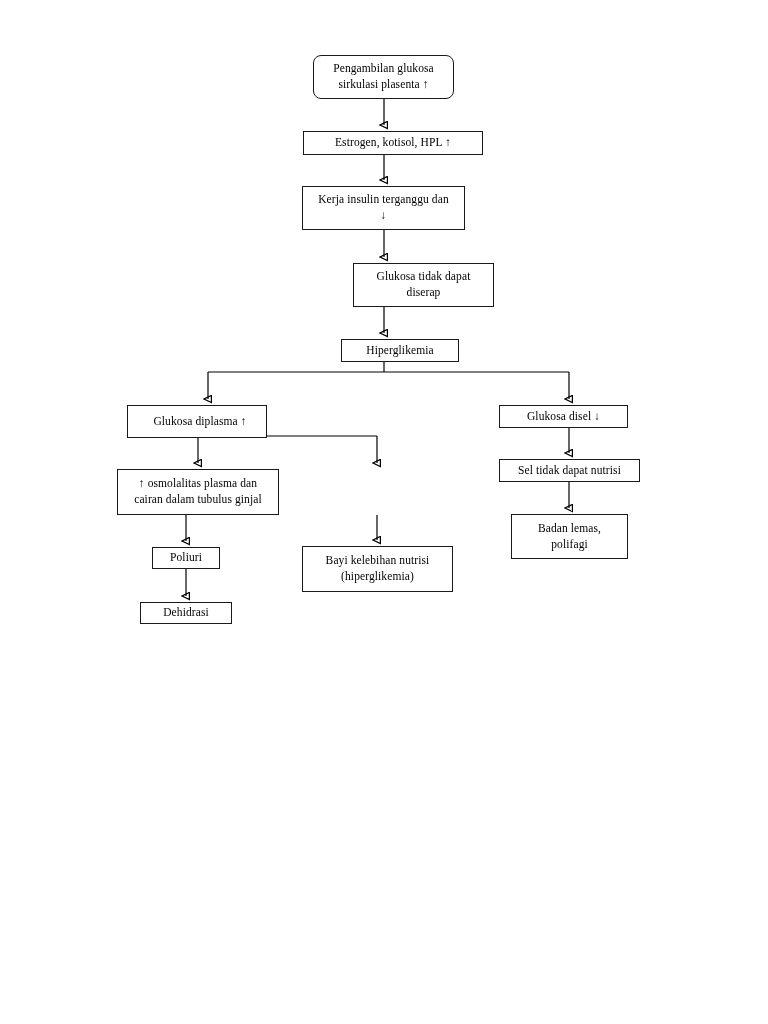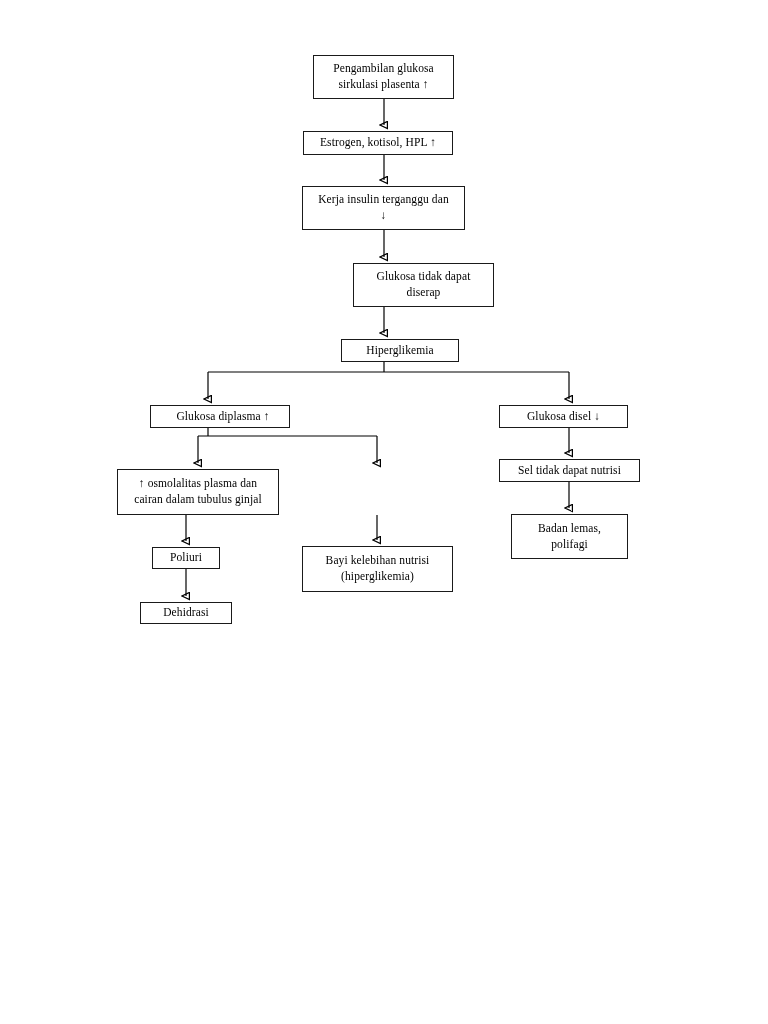--- a/index.html
+++ b/index.html
@@ -90,44 +90,44 @@
 
     <line x1="569" y1="482" x2="569" y2="508" marker-end="url(#arrowhead)"></line>
 
     <line x1="186" y1="515" x2="186" y2="541" marker-end="url(#arrowhead)"></line>
 
     <line x1="186" y1="569" x2="186" y2="596" marker-end="url(#arrowhead)"></line>
 
     <line x1="377" y1="515" x2="377" y2="540" marker-end="url(#arrowhead)"></line>
   </svg>
 
-  <div class="node" style="left:313px;top:55px;width:141px;height:44px;">
+  <div class="node" style="left:313px;top:55px;width:141px;height:44px;border-radius:8px;">
     <span>Pengambilan glukosa
 sirkulasi plasenta ↑</span>
   </div>
 
-  <div class="node" style="left:303px;top:131px;width:150px;height:24px;">
+  <div class="node" style="left:303px;top:131px;width:180px;height:24px;">
     <span>Estrogen, kotisol, HPL ↑</span>
   </div>
 
   <div class="node" style="left:302px;top:186px;width:163px;height:44px;">
     <span>Kerja insulin terganggu dan
 ↓</span>
   </div>
 
   <div class="node" style="left:313px;top:263px;width:141px;height:44px;margin-left:40px;">
     <span>Glukosa tidak dapat
 diserap</span>
   </div>
 
   <div class="node" style="left:325px;top:339px;width:118px;height:23px;margin-left:16px;">
     <span>Hiperglikemia</span>
   </div>
 
-  <div class="node" style="left:150px;top:405px;width:140px;height:23px;padding-left:12px;">
+  <div class="node" style="left:127px;top:405px;width:140px;height:33px;padding-left:12px;">
     <span>Glukosa diplasma ↑</span>
   </div>
 
   <div class="node" style="left:499px;top:405px;width:129px;height:23px;">
     <span>Glukosa disel ↓</span>
   </div>
 
   <div class="node" style="left:117px;top:469px;width:162px;height:46px;">
     <span>↑ osmolalitas plasma dan
 cairan dalam tubulus ginjal</span>

